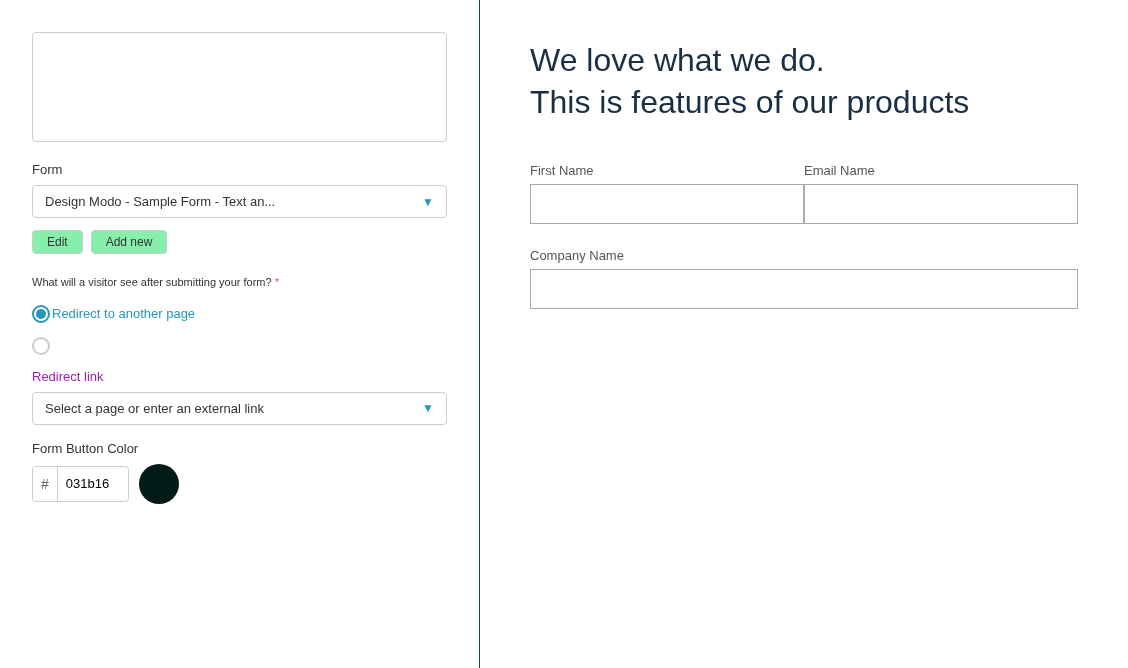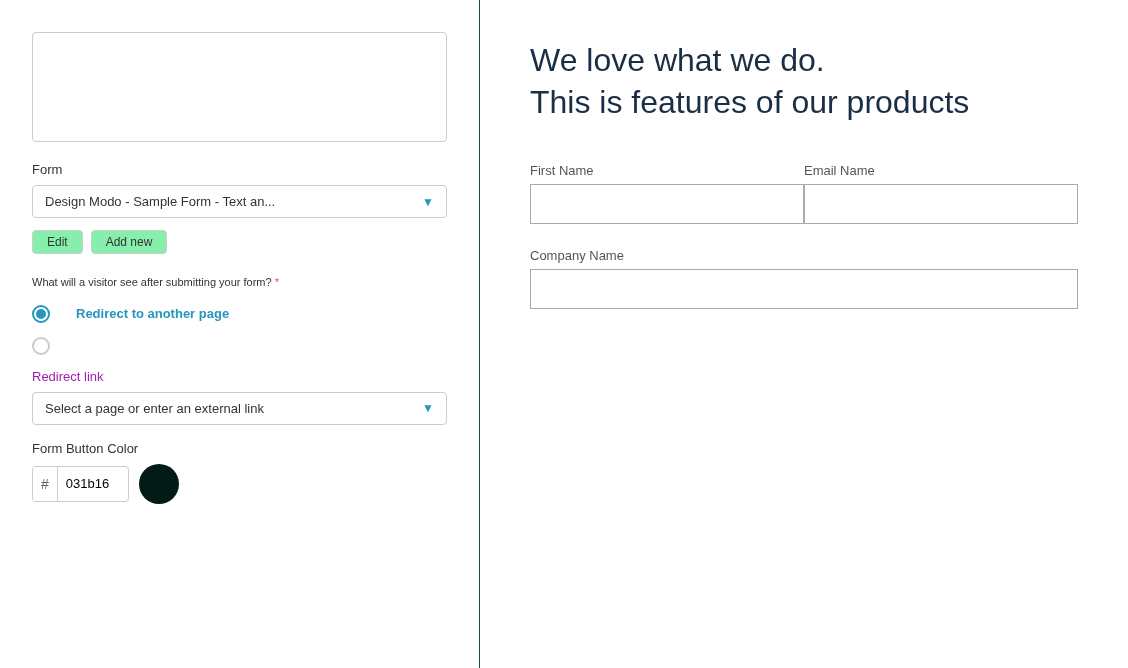--- a/index.html
+++ b/index.html
@@ -94,24 +94,23 @@
       line-height: 1.5;
     }
     .question-text .required {
       color: #e05252;
     }
 
     
     .radio-option {
       display: flex;
       align-items: center;
-      gap: 26px;
+      gap: 2px;
       margin-bottom: 14px;
       cursor: pointer;
-      font-weight: bold;
     }
     .radio-circle {
       width: 18px;
       height: 18px;
       border-radius: 50%;
       border: 2px solid #ccc;
       display: flex;
       align-items: center;
       justify-content: center;
       flex-shrink: 0;

